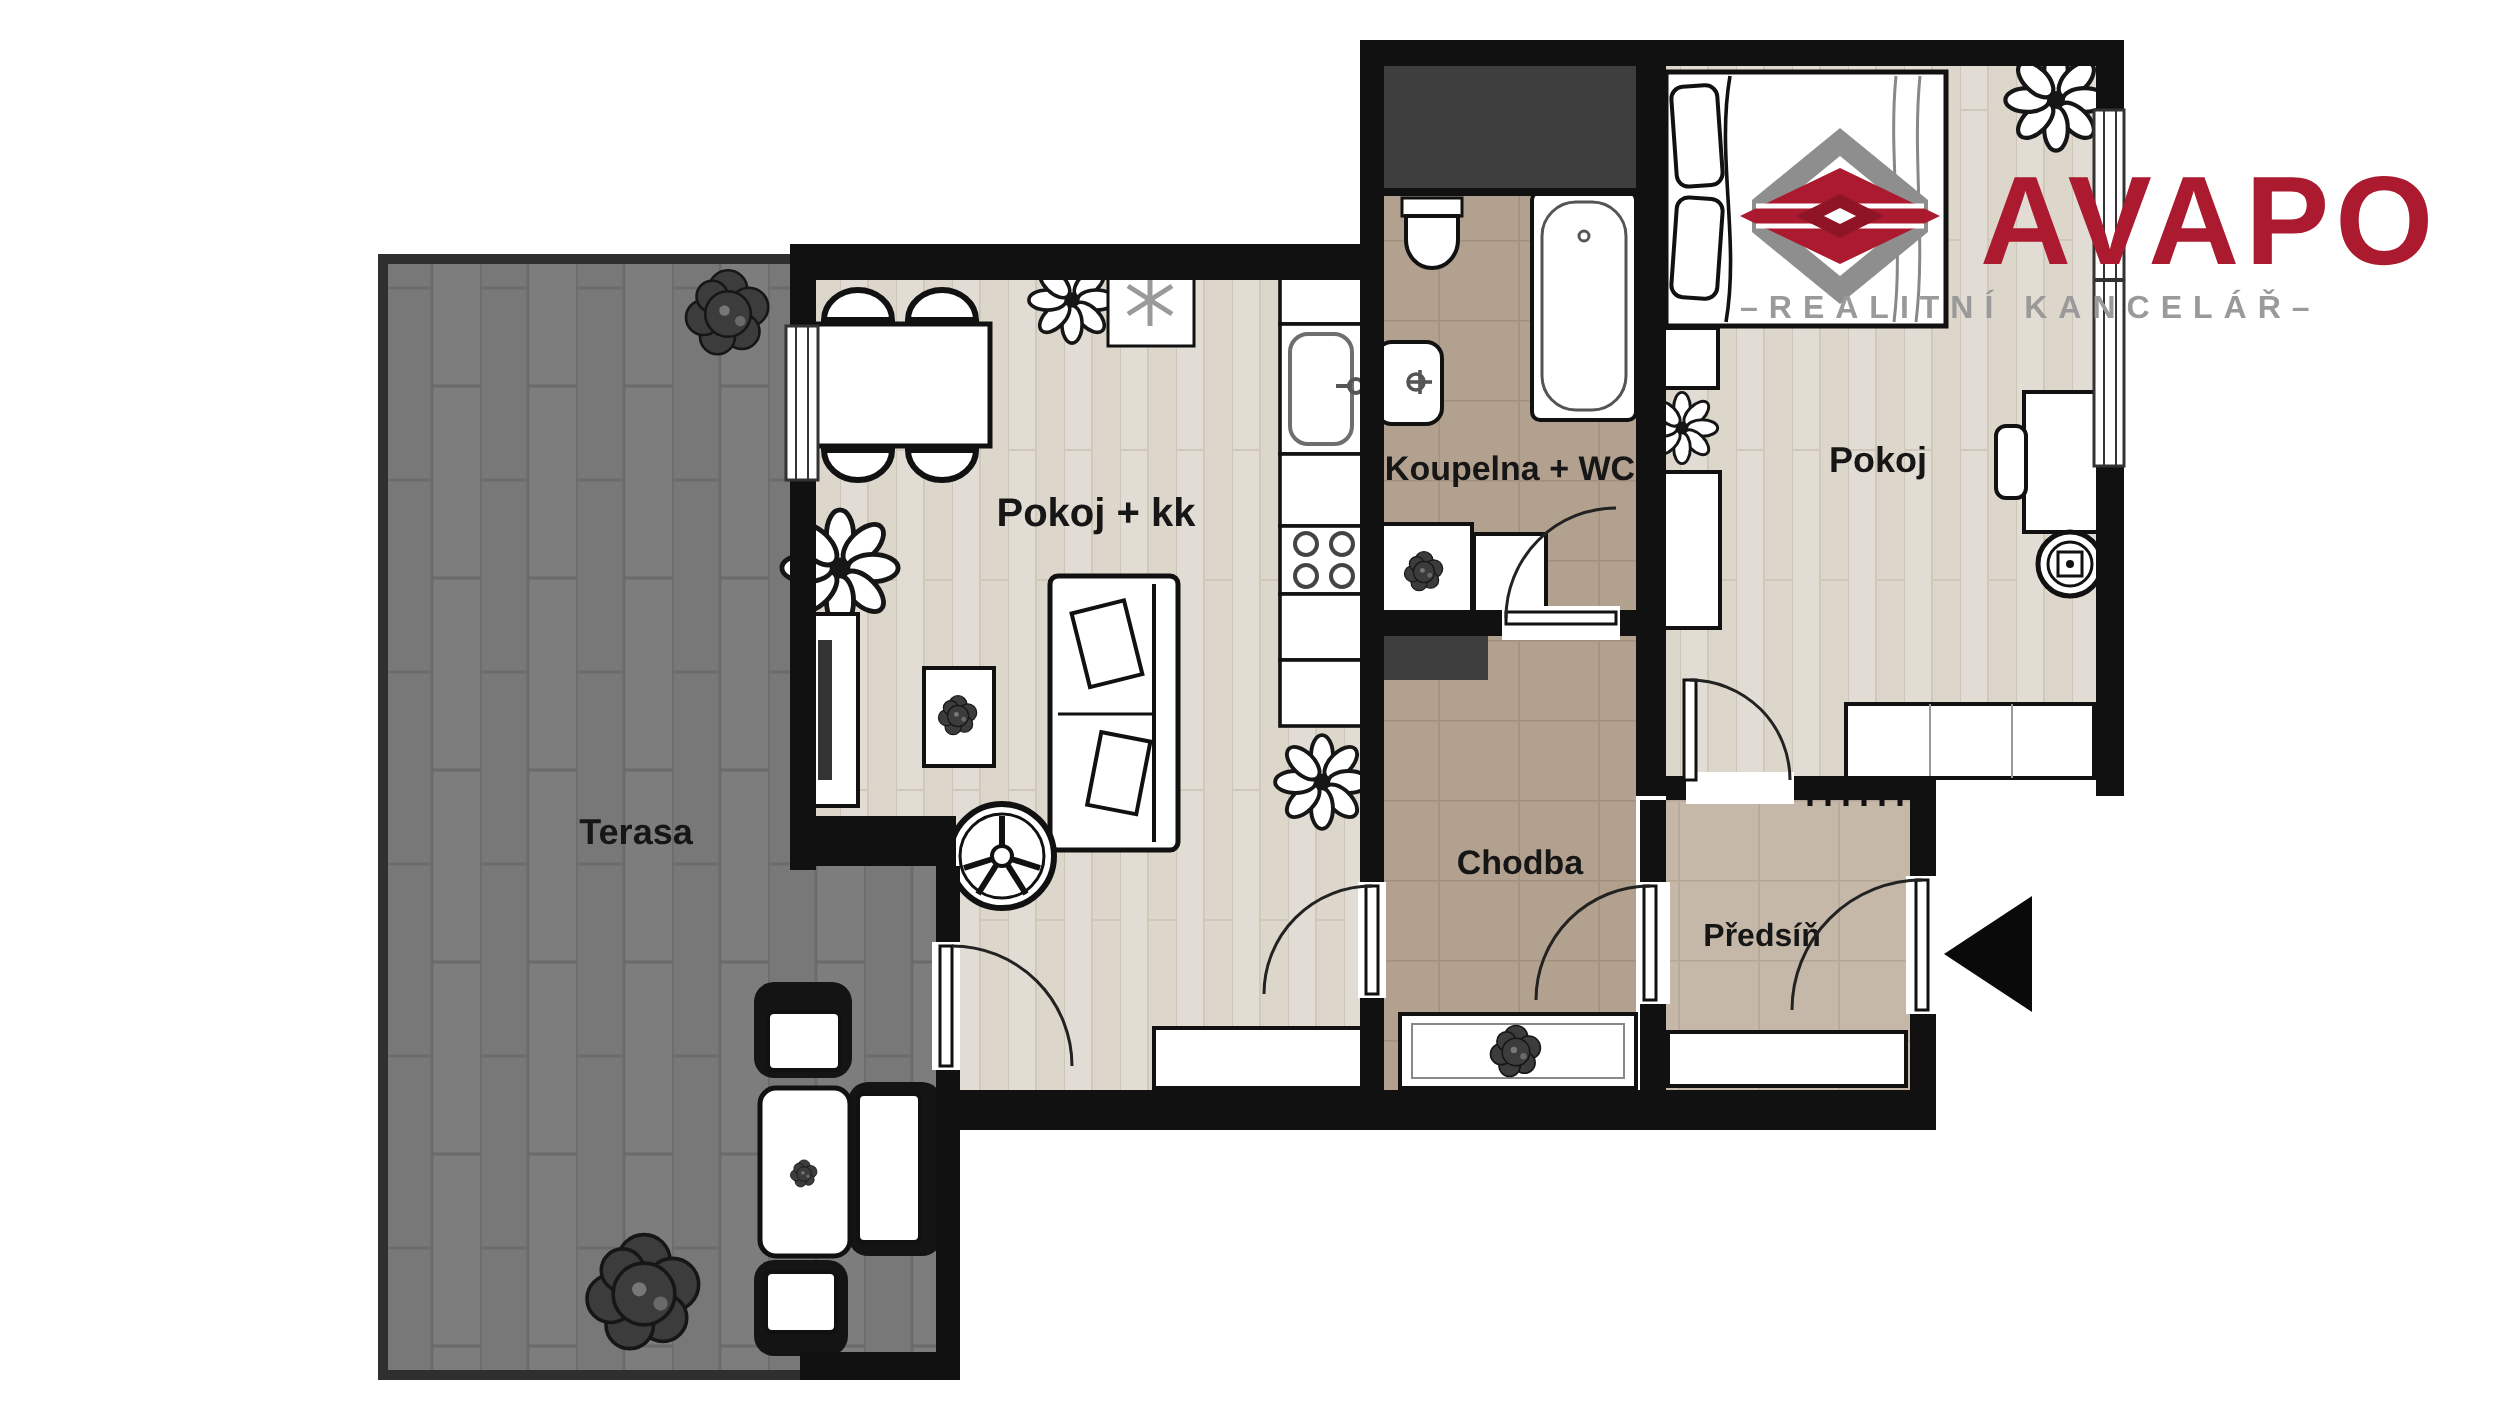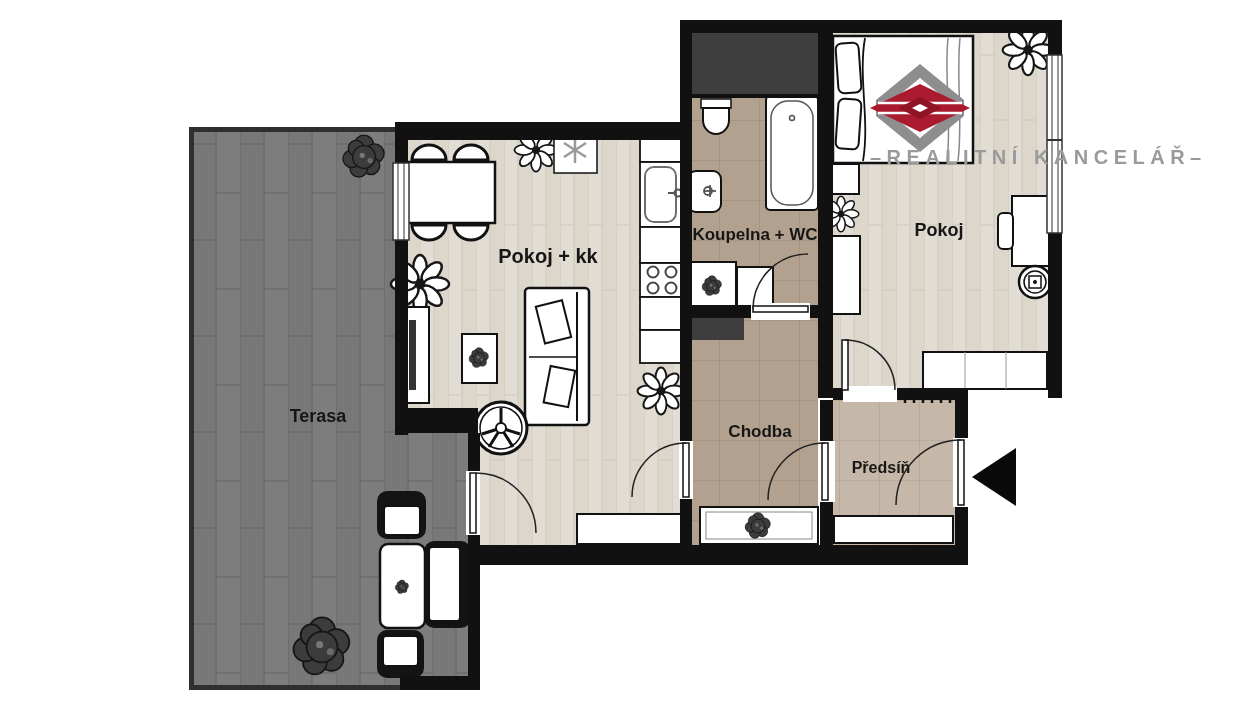--- a/index.html
+++ b/index.html
@@ -4,21 +4,21 @@
 <style>
   html,body{margin:0;padding:0;background:#ffffff;}
   .stage{position:relative;width:1250px;height:703px;background:#fff;overflow:hidden;
          font-family:"Liberation Sans",sans-serif;}
   .stage svg.plan{position:absolute;left:0;top:0;display:block;}
   svg text{font-family:"Liberation Sans",sans-serif;font-weight:bold;fill:#161616;}
   .logo{position:absolute;left:868px;top:52px;width:350px;height:118px;}
   .logo-mark{position:absolute;left:0;top:0;}
   .brand-name{position:absolute;left:122px;top:28px;font-size:63px;font-weight:900;
               color:#ab1a2e;letter-spacing:3px;line-height:1;}
-  .brand-tagline{position:absolute;left:2px;top:94px;font-size:20px;font-weight:bold;
+  .brand-tagline{position:absolute;left:2px;top:94px;font-size:16px;font-weight:bold;
                  color:#9a9a9a;letter-spacing:5.5px;white-space:nowrap;}
 </style>
 </head>
 <body>
 
 <div class="stage">
 <svg class="plan" width="1250" height="703" viewBox="0 0 1250 703">
   <defs>
     <pattern id="wood" width="28" height="170" patternUnits="userSpaceOnUse">
       <rect width="28" height="170" fill="#e2ddd4"></rect>
@@ -347,15 +347,16 @@
   <div class="logo">
     <svg class="logo-mark" width="112" height="118" viewBox="0 0 112 118">
       <path d="M8 48 L52 12 L96 48 L96 62 L52 26 L8 62 Z" fill="#8e8e8e"></path>
       <path d="M8 64 L52 100 L96 64 L96 50 L52 86 L8 50 Z" fill="#8e8e8e"></path>
       <polygon points="2,56 52,32 102,56 52,80" fill="#ab1a2e"></polygon>
       <line x1="10" y1="51" x2="94" y2="51" stroke="#ffffff" stroke-width="2.5"></line>
       <line x1="10" y1="61" x2="94" y2="61" stroke="#ffffff" stroke-width="2.5"></line>
       <polygon points="30,56 52,45 74,56 52,67" fill="#8f1426"></polygon>
       <polygon points="44,56 52,52 60,56 52,60" fill="#ffffff"></polygon>
     </svg>
+    <div class="brand-name">AVAPO</div>
     <div class="brand-tagline">–REALITNÍ KANCELÁŘ–</div>
   </div>
 </div>
 
 </body></html>

